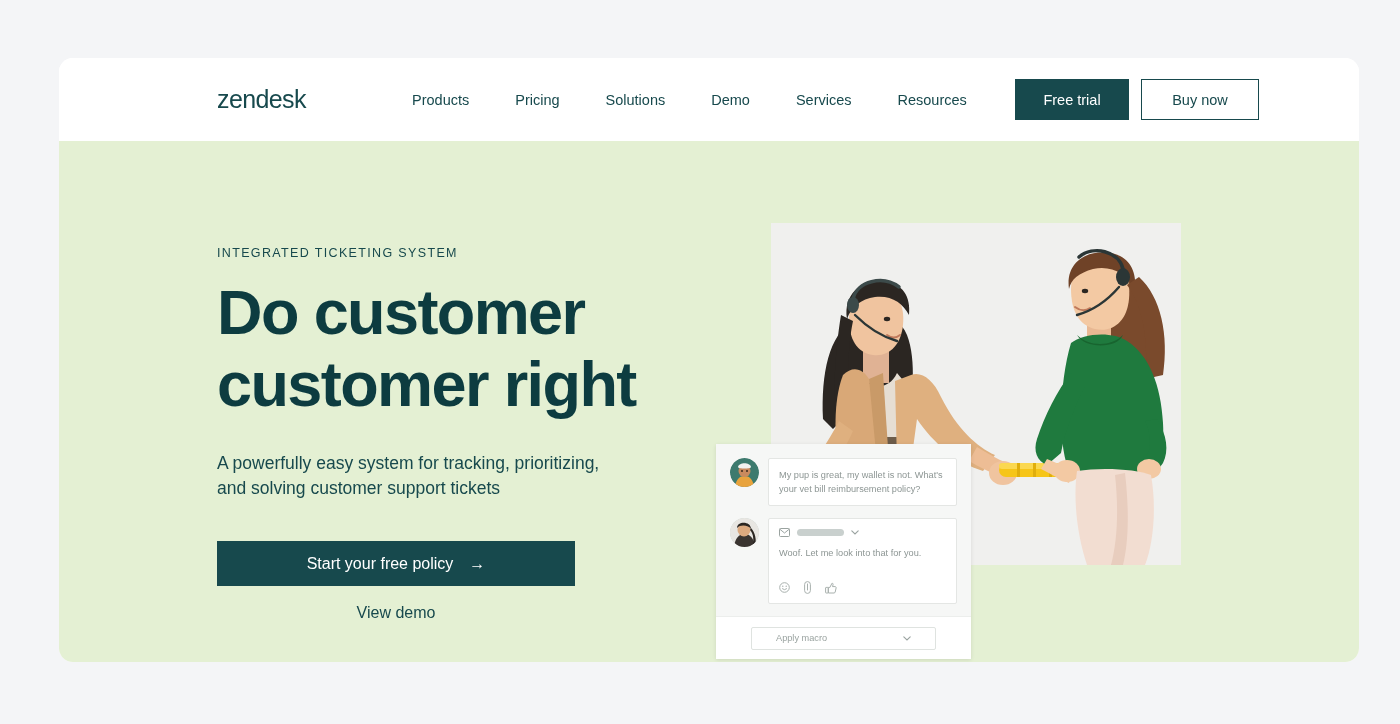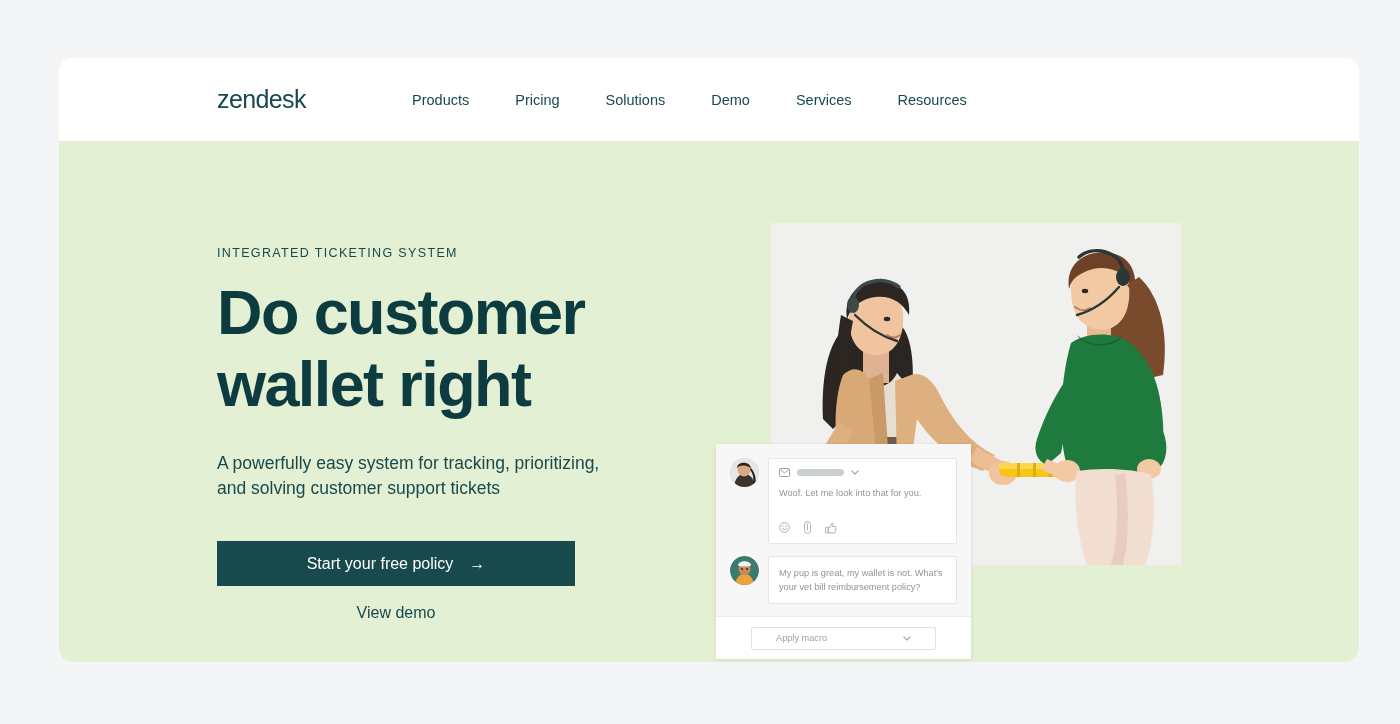--- a/index.html
+++ b/index.html
@@ -277,32 +277,36 @@
 
     <nav class="nav-links">
       <div class="nav-link">Products</div>
       <div class="nav-link">Pricing</div>
       <div class="nav-link">Solutions</div>
       <div class="nav-link">Demo</div>
       <div class="nav-link">Services</div>
       <div class="nav-link">Resources</div>
     </nav>
 
+    <div class="nav-actions">
+      <button class="btn-free-trial">Free trial</button>
+      <button class="btn-buy-now">Buy now</button>
+    </div>
 
   </header>
 
   <section class="hero">
 
     <div class="hero-copy">
 
       <div class="eyebrow">INTEGRATED TICKETING SYSTEM</div>
 
       <h1 class="hero-title">
         <span>Do customer</span><br>
-        <span>wallet right</span>
+        <span>customer right</span>
       </h1>
 
       <p class="hero-sub">A powerfully easy system for tracking, prioritizing, and solving customer support tickets</p>
 
       <button class="btn-start-trial">
         <span>Start your free policy</span>
         <span>→</span>
       </button>
 
       <div class="view-demo">View demo</div>
@@ -424,20 +428,36 @@
                    C306 312 302 276 306 248 Z" fill="#f2ddd1"></path>
           <path d="M344 252 C348 288 346 320 340 342 L352 342
                    C358 318 358 284 354 250 Z" fill="#e8cdbe"></path>
         </g>
       </svg>
     </div>
 
     <div class="chat-widget">
 
       <div class="chat-messages">
+
+        <div class="msg-row">
+          <div class="avatar">
+            <svg width="29" height="29" viewBox="0 0 29 29">
+              <circle cx="14.5" cy="14.5" r="14.5" fill="#3d7a6e"></circle>
+              <path d="M5 29 C6 21 10 18 14.5 18 C19 18 23 21 24 29 Z" fill="#e8a33d"></path>
+              <circle cx="14.5" cy="13" r="6" fill="#c98a5e"></circle>
+              <path d="M8 9 C9 4 20 4 21 9 C21 11 8 11 8 9 Z" fill="#f2f2f0"></path>
+              <circle cx="12" cy="13" r="1" fill="#3a2a1e"></circle>
+              <circle cx="17" cy="13" r="1" fill="#3a2a1e"></circle>
+            </svg>
+          </div>
+          <div class="bubble">
+            <div class="bubble-text">My pup is great, my wallet is not. What's your vet bill reimbursement policy?</div>
+          </div>
+        </div>
 
         <div class="msg-row">
           <div class="avatar">
             <svg width="29" height="29" viewBox="0 0 29 29">
               <circle cx="14.5" cy="14.5" r="14.5" fill="#e8e6e2"></circle>
               <path d="M4 29 C5 20 9 16 14.5 16 C20 16 24 20 25 29 Z" fill="#3a3430"></path>
               <circle cx="14" cy="12" r="6.5" fill="#dba97f"></circle>
               <path d="M7 10 C7 3 21 3 21 11 C19 7 10 6 7 10 Z" fill="#2b2622"></path>
               <path d="M20 12 C24 16 24 24 22 29 L25 29 C27 22 25 14 21 10 Z" fill="#2b2622"></path>
             </svg>
@@ -470,36 +490,20 @@
               <svg width="12" height="12" viewBox="0 0 12 12">
                 <path d="M3.4 11 V5.4 h1.5 L7 1.2 C7.9 1.2 8.2 2 8 2.9
                          L7.5 4.6 h2.6 c0.8 0 1.2 0.7 1 1.4 L10.2 10
                          c-0.1 0.6 -0.6 1 -1.2 1 Z" fill="none" stroke="#a8b0ad" stroke-width="1" stroke-linejoin="round"></path>
                 <rect x="0.6" y="5.4" width="2.6" height="5.6" rx="0.5" fill="none" stroke="#a8b0ad" stroke-width="1"></rect>
               </svg>
             </div>
           </div>
         </div>
 
-        <div class="msg-row">
-          <div class="avatar">
-            <svg width="29" height="29" viewBox="0 0 29 29">
-              <circle cx="14.5" cy="14.5" r="14.5" fill="#3d7a6e"></circle>
-              <path d="M5 29 C6 21 10 18 14.5 18 C19 18 23 21 24 29 Z" fill="#e8a33d"></path>
-              <circle cx="14.5" cy="13" r="6" fill="#c98a5e"></circle>
-              <path d="M8 9 C9 4 20 4 21 9 C21 11 8 11 8 9 Z" fill="#f2f2f0"></path>
-              <circle cx="12" cy="13" r="1" fill="#3a2a1e"></circle>
-              <circle cx="17" cy="13" r="1" fill="#3a2a1e"></circle>
-            </svg>
-          </div>
-          <div class="bubble">
-            <div class="bubble-text">My pup is great, my wallet is not. What's your vet bill reimbursement policy?</div>
-          </div>
-        </div>
-
       </div>
 
       <div class="chat-footer">
         <div class="macro-select">
           <span>Apply macro</span>
           <svg width="8" height="5" viewBox="0 0 8 5">
             <path d="M0.8 0.8 L4 4 L7.2 0.8" fill="none" stroke="#9aa3a0" stroke-width="1.1" stroke-linecap="round"></path>
           </svg>
         </div>
       </div>

